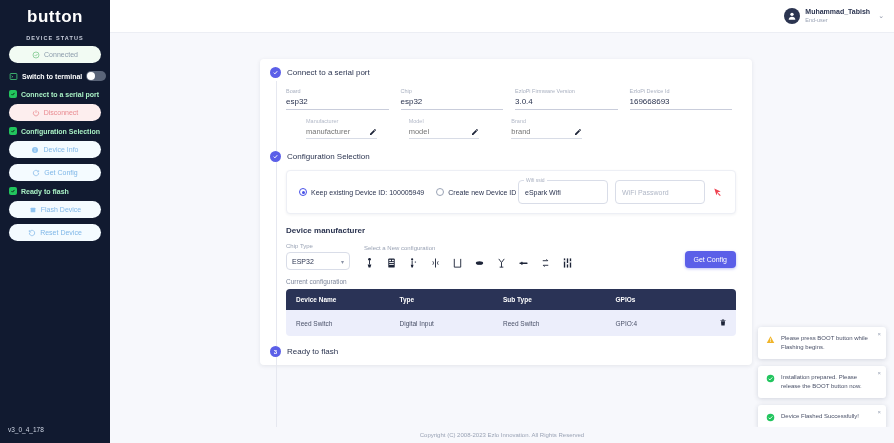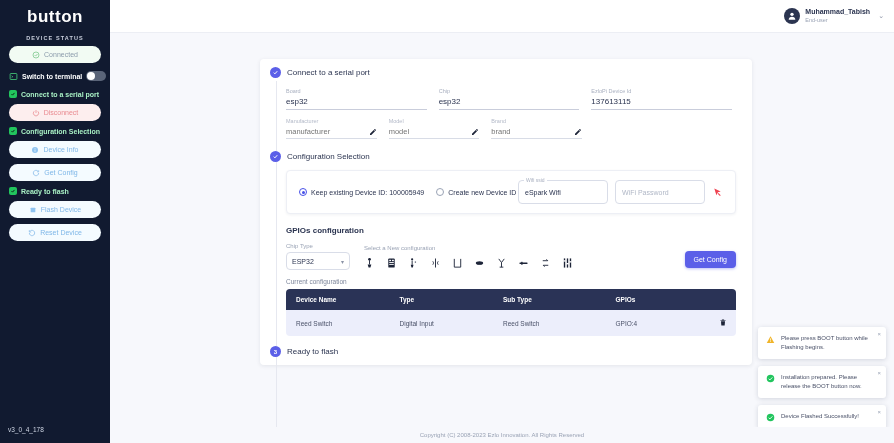--- a/index.html
+++ b/index.html
@@ -108,21 +108,21 @@
   
   .fields { padding: 10px 20px 4px 26px; }
   .frow { display: flex; gap: 12px; }
   .fcell { flex: 1; }
   .flabel { font-size: 5.5px; color: #a9b0c0; margin-bottom: 3px; }
   .fval {
     font-size: 8px; color: #2b3450;
     border-bottom: 1px solid #c9cddb; padding-bottom: 3px;
   }
   .frow2 { display: flex; gap: 12px; margin-top: 8px; padding-right: 150px;}
-  .fbox { flex: 1; }
+  .fbox { flex: 1; margin-left: 20px; }
   .fbox .flabel { font-size: 5.5px; color: #b3b9c8; }
   .fbox .finner {
     display: flex; align-items: center; justify-content: space-between;
     border-bottom: 1px solid #d8dce6; padding-bottom: 2px;
   }
   .fph { font-size: 7.5px; color: #b9bfcd; }
   .pen { width: 8px; height: 8px; color: #2b3450; }
 
   
   .sub-card {
@@ -347,22 +347,26 @@
           <div class="frow">
             <div class="fcell">
               <div class="flabel">Board</div>
               <div class="fval">esp32</div>
             </div>
             <div class="fcell">
               <div class="flabel">Chip</div>
               <div class="fval">esp32</div>
             </div>
             <div class="fcell">
+              <div class="flabel">EzloPi Firmware Version</div>
+              <div class="fval">3.0.4</div>
+            </div>
+            <div class="fcell">
               <div class="flabel">EzloPi Device Id</div>
-              <div class="fval">137613115</div>
+              <div class="fval">169668693</div>
             </div>
           </div>
 
           <div class="frow2">
             <div class="fbox">
               <div class="flabel">Manufacturer</div>
               <div class="finner">
                 <input class="fph" style="border: none; outline: none; background: transparent; width: 70%; font-family: &quot;Liberation Sans&quot;, sans-serif; font-size: 7.5px;" placeholder="manufacturer">
                 <svg class="pen" viewBox="0 0 24 24" fill="#1d2438">
                   <path d="M3 17.2V21h3.8L18 9.8 14.2 6 3 17.2zM20.7 7.1a1 1 0 000-1.4l-2.4-2.4a1 1 0 00-1.4 0l-1.8 1.8L18.9 8.9l1.8-1.8z"></path>
@@ -419,21 +423,21 @@
               <span>WiFi Password</span>
             </div>
             <svg class="cursor-ic" viewBox="0 0 24 24" fill="#ef4351">
               <path d="M5 3l14 7-6 1.6L9.6 18 5 3z"></path>
                 <path d="M14 13l5 5-1.6 1.6-5-5z"></path>
             </svg>
           </div>
         </div>
 
         <div class="devcfg">
-          <div class="devcfg-title">GPIOs configuration</div>
+          <div class="devcfg-title">Device manufacturer</div>
 
           <div class="cfg-row">
             <div class="chip-col">
               <div class="chip-lbl">Chip Type</div>
               <div class="select">
                 <span>ESP32</span>
                 <span class="ar">▾</span>
               </div>
             </div>
 

